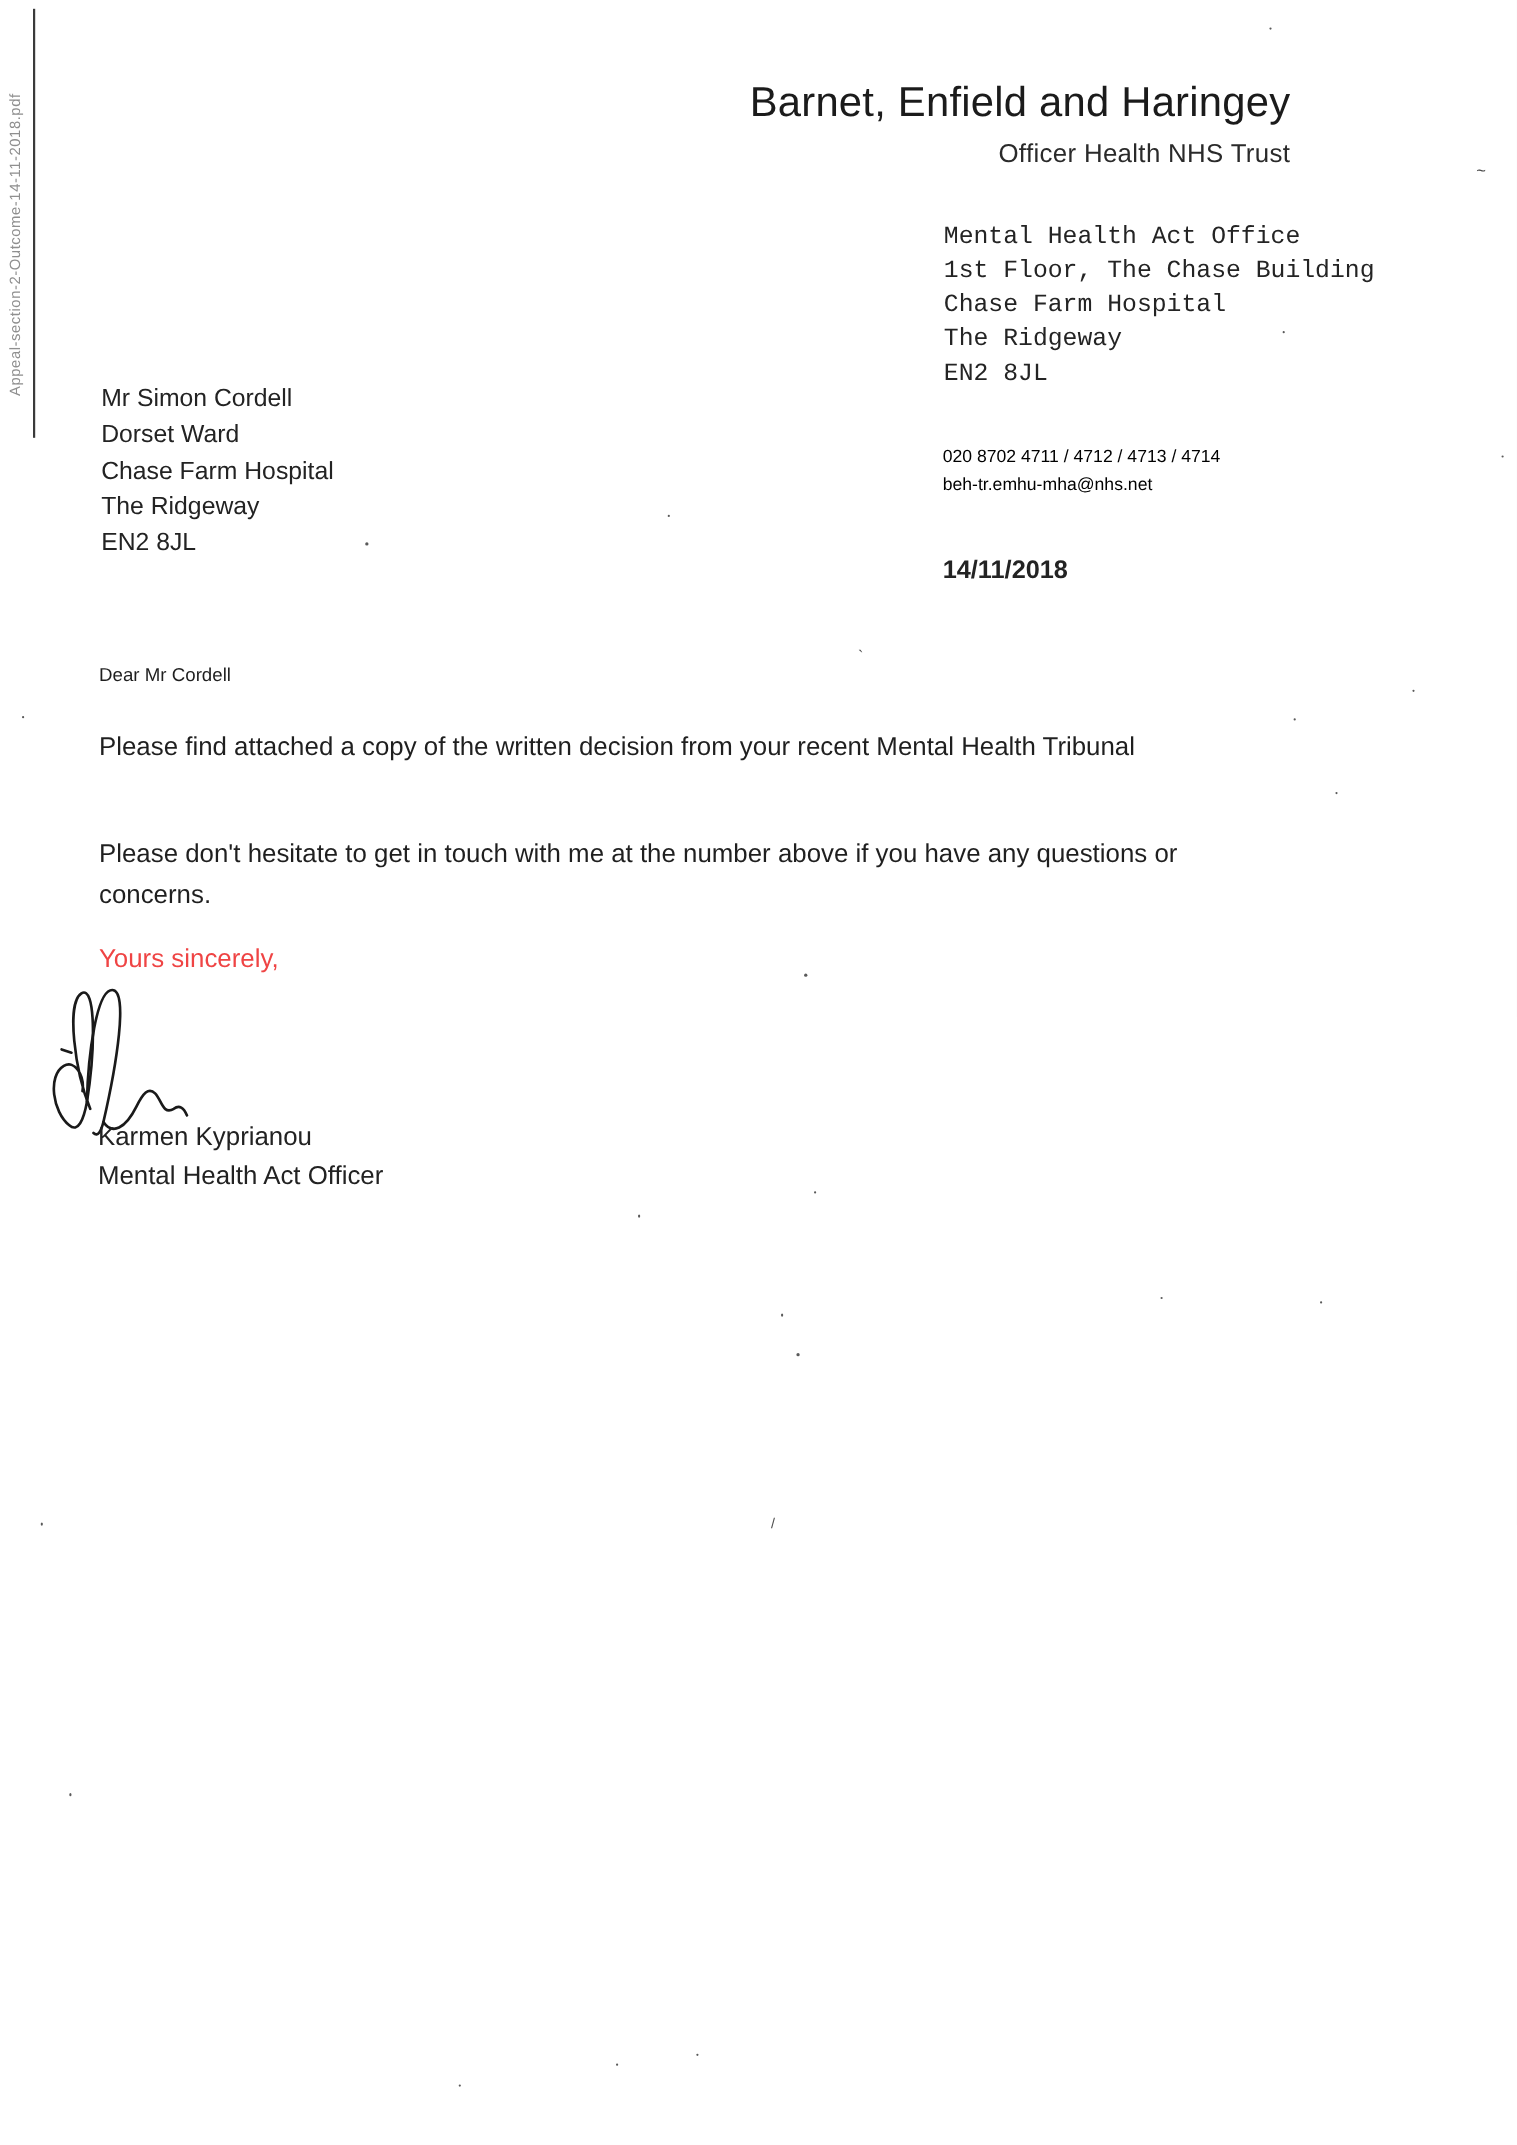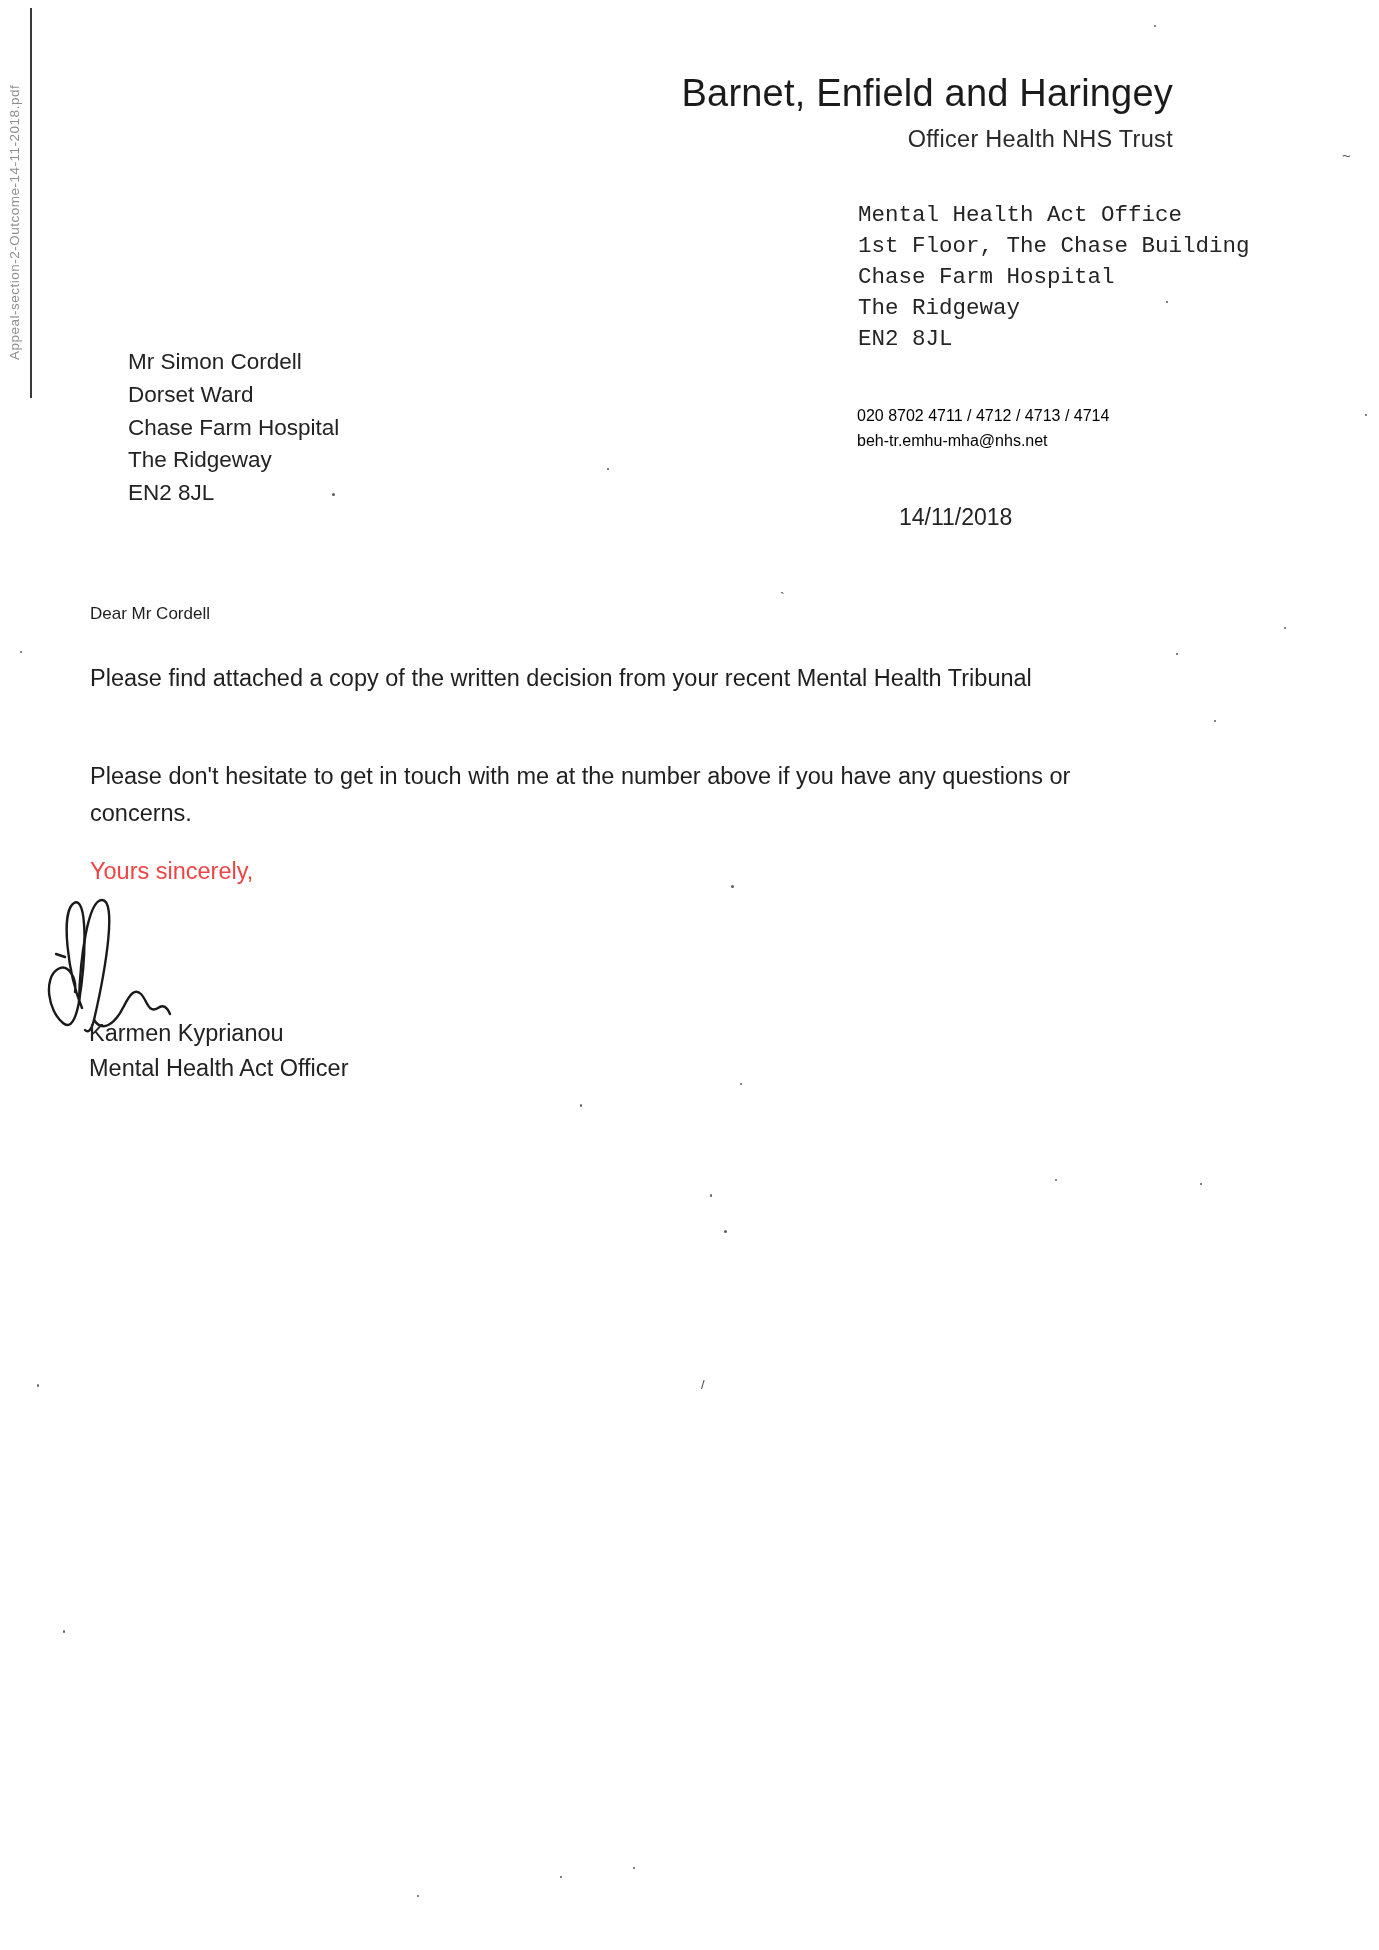--- a/index.html
+++ b/index.html
@@ -35,27 +35,27 @@
   
   .sender-block{
     position:absolute;left:858px;top:200px;
     font-size:22.5px;line-height:31px;color:#242424;font-family:Liberation Mono, monospace;
   }
   .sender-contact{
     position:absolute;left:857px;top:403px;
     font-size:16px;line-height:25px;color:#000000;
   }
   .letter-date{
-    position:absolute;left:899px;top:504px;
-    font-size:23px;color:#232323;
+    position:absolute;left:857px;top:504px;
+    font-size:23px;color:#232323;font-weight:bold;
   }
   
   .recipient-block{
     position:absolute;left:92px;top:346px;
-    font-size:22.5px;line-height:32.8px;color:#232323;margin-left:36px;
+    font-size:22.5px;line-height:32.8px;color:#232323;
   }
   
   .salutation{position:absolute;left:90px;top:604px;font-size:17px;color:#1f1f1f;}
   .para{position:absolute;left:90px;font-size:23.5px;line-height:36.5px;color:#1f1f1f;width:1200px;}
   .para-1{top:660px;}
   .para-2{top:758px;}
   .closing{position:absolute;left:90px;top:858px;font-size:23.5px;color:#ef4444;}
   .signature{position:absolute;left:30px;top:890px;}
   .signatory{
     position:absolute;left:89px;top:1016px;

